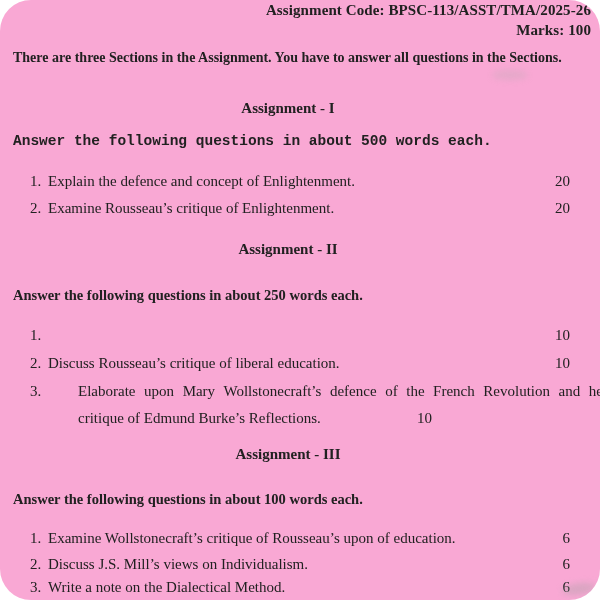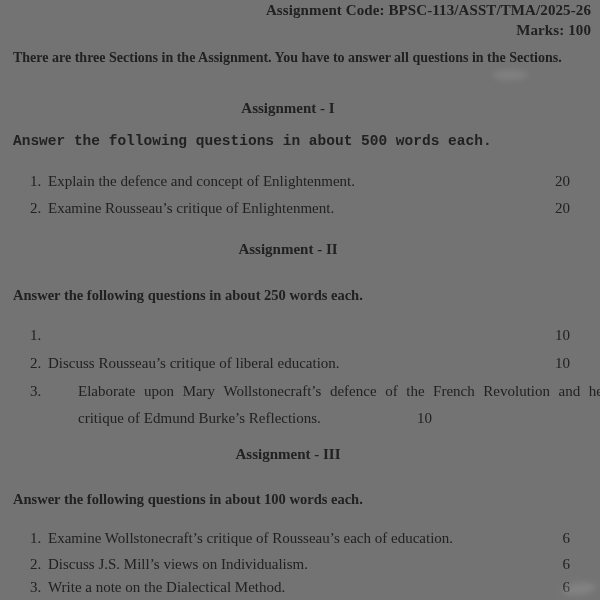--- a/index.html
+++ b/index.html
@@ -2,24 +2,25 @@
 <html><head>
 <meta charset="utf-8">
 <style>
   * { margin: 0; padding: 0; box-sizing: border-box; }
   html, body { width: 600px; height: 600px; }
   body { background: #ffffff; }
   .page {
     position: relative;
     width: 600px;
     height: 600px;
-    background: #737373;
+    background: #f9a8d4;
     font-family: "Liberation Serif", "DejaVu Serif", serif;
     color: #212121;
     overflow: hidden;
+    border-radius: 31px;
   }
   .abs { position: absolute; }
   .hdr-line {
     right: 9px;
     font-size: 15px;
     line-height: 18px;
     white-space: nowrap;
     font-weight: bold;
     letter-spacing: 0.1px;
   }
@@ -155,21 +156,21 @@
     <span class="q-num">3.</span>
     <span class="q-text">Elaborate upon Mary Wollstonecraft’s defence of the French Revolution and her critique of Edmund Burke’s Reflections.</span>
     <span class="q-marks">10</span>
   </div>
 
   <div id="sec3-title" class="abs sec-title">Assignment - III</div>
   <div id="sec3-instr" class="abs sec-instr">Answer the following questions in about 100 words each.</div>
 
   <div id="a3q1" class="abs q-row">
     <span class="q-num">1.</span>
-    <span class="q-text">Examine Wollstonecraft’s critique of Rousseau’s each of education.</span>
+    <span class="q-text">Examine Wollstonecraft’s critique of Rousseau’s upon of education.</span>
     <span class="q-marks">6</span>
   </div>
   <div id="a3q2" class="abs q-row">
     <span class="q-num">2.</span>
     <span class="q-text">Discuss J.S. Mill’s views on Individualism.</span>
     <span class="q-marks">6</span>
   </div>
   <div id="a3q3" class="abs q-row">
     <span class="q-num">3.</span>
     <span class="q-text">Write a note on the Dialectical Method.</span>

